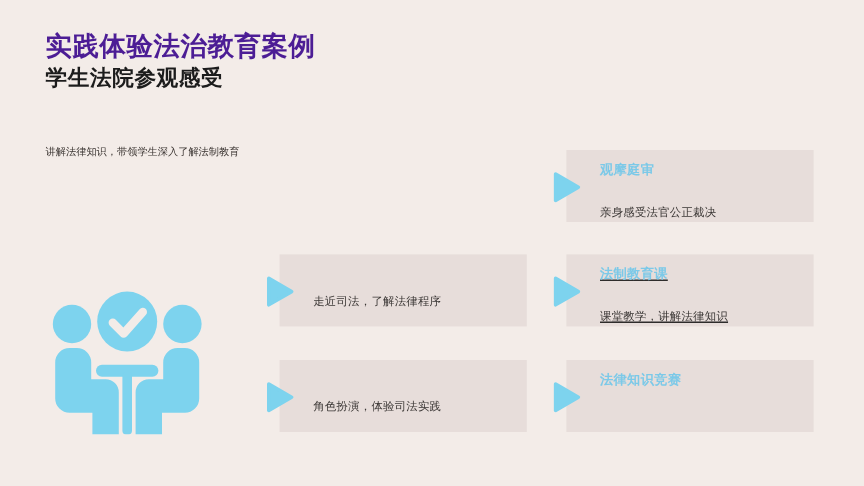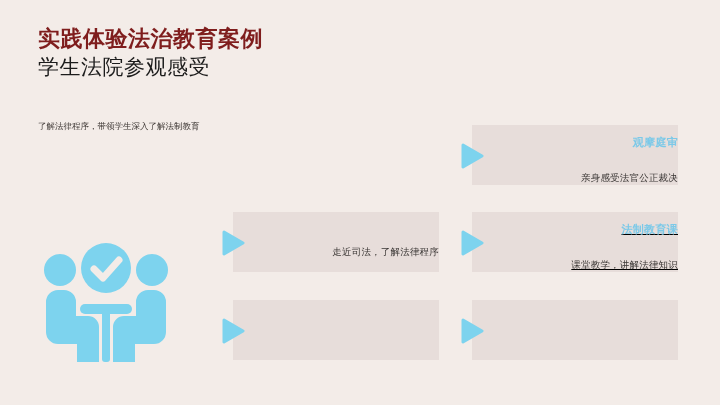--- a/index.html
+++ b/index.html
@@ -22,29 +22,29 @@
 
   
   .header {
     position: absolute;
     left: 38px;
     top: 26px;
   }
   .title {
     font-size: 22px;
     font-weight: bold;
-    color: #7f1d1d;
+    color: #4c1d95;
     letter-spacing: 0.5px;
     line-height: 1.2;
     white-space: nowrap;
     text-align: right;
   }
   .subtitle {
-    font-size: 21px;
-    font-weight: normal;
+    font-size: 18px;
+    font-weight: bold;
     color: #1c1c1c;
     letter-spacing: 0.5px;
     line-height: 1.25;
     margin-top: 2px;
     white-space: nowrap;
   }
 
   
   .intro {
     position: absolute;
@@ -70,21 +70,20 @@
     height: 100%;
   }
 
   
   .card {
     position: absolute;
     background: #e7ddda;
     height: 60px;
     box-sizing: border-box;
     padding: 11px 0 0 28px;
-    text-align: right;
   }
   .card-title {
     font-size: 11px;
     font-weight: bold;
     color: #7cc9e8;
     line-height: 1.2;
     letter-spacing: 0.3px;
   }
   .card-desc {
     font-size: 9.5px;
@@ -116,21 +115,21 @@
 </head>
 <body>
 
 <div class="slide">
 
   <div class="header">
     <div class="title">实践体验法治教育案例</div>
     <div class="subtitle">学生法院参观感受</div>
   </div>
 
-  <div class="intro">了解法律程序，带领学生深入了解法制教育</div>
+  <div class="intro">讲解法律知识，带领学生深入了解法制教育</div>
 
   <div class="illustration">
     <svg viewBox="0 0 136 122" xmlns="http://www.w3.org/2000/svg">
       <g fill="#7dd3ee">
 
         <circle cx="22" cy="30" r="16"></circle>
 
         <circle cx="114" cy="30" r="16"></circle>
 
         <circle cx="68" cy="28" r="25"></circle>
@@ -175,23 +174,25 @@
     <div class="card-title">法制教育课</div>
     <div class="card-desc">课堂教学，讲解法律知识</div>
   </div>
 
   <div class="card card-d">
     <span class="arrow">
       <svg viewBox="0 0 23 26" xmlns="http://www.w3.org/2000/svg">
         <path d="M2 2 L21 13 L2 24 Z" fill="#7dd3ee" stroke="#7dd3ee" stroke-width="3" stroke-linejoin="round"></path>
       </svg>
     </span>
+    <div class="card-desc">角色扮演，体验司法实践</div>
   </div>
 
   <div class="card card-e">
     <span class="arrow">
       <svg viewBox="0 0 23 26" xmlns="http://www.w3.org/2000/svg">
         <path d="M2 2 L21 13 L2 24 Z" fill="#7dd3ee" stroke="#7dd3ee" stroke-width="3" stroke-linejoin="round"></path>
       </svg>
     </span>
+    <div class="card-title">法律知识竞赛</div>
   </div>
 
 </div>
 
 </body></html>

